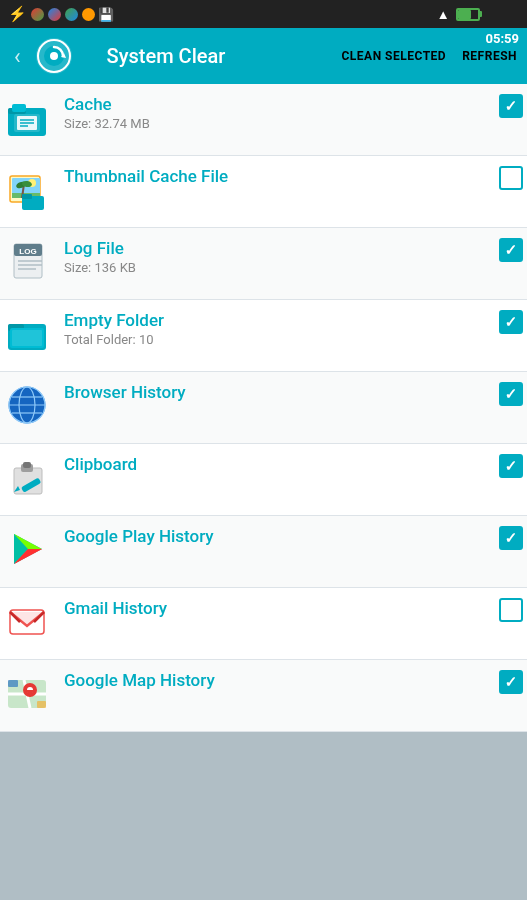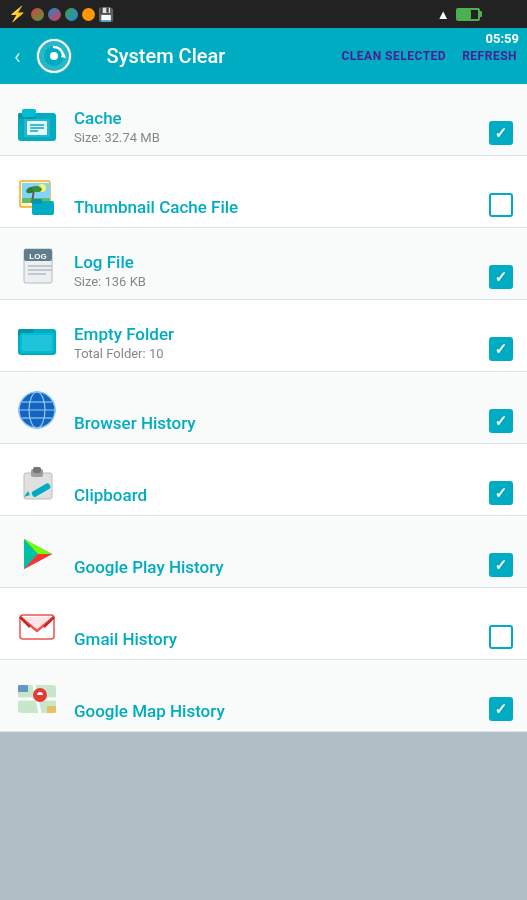--- a/index.html
+++ b/index.html
@@ -62,39 +62,39 @@
       font-weight: 500;
       flex: 1;
       margin-left: 24px;
     }
     .app-bar-actions {
       display: flex;
       gap: 16px;
       align-items: center;
     }
     .app-bar-action {
-      color: #4c1d95;
+      color: #000000;
       font-size: 12px;
       font-weight: bold;
       letter-spacing: 0.5px;
       cursor: pointer;
       white-space: nowrap;
     }
 
     
     .list-container {
       background: #e8eaf0;
       width: 100%;
     }
     .list-item {
       display: flex;
-      align-items: flex-end;
+      align-items: flex-start;
       background: #fff;
       border-bottom: 1px solid #dde3e8;
-      padding: 10px 14px;
+      padding: 10px 4px;
       min-height: 72px;
       gap: 14px;
       cursor: pointer;
     }
     .list-item:nth-child(odd) {
       background: #f9fafa;
     }
     .item-icon {
       width: 46px;
       height: 46px;

